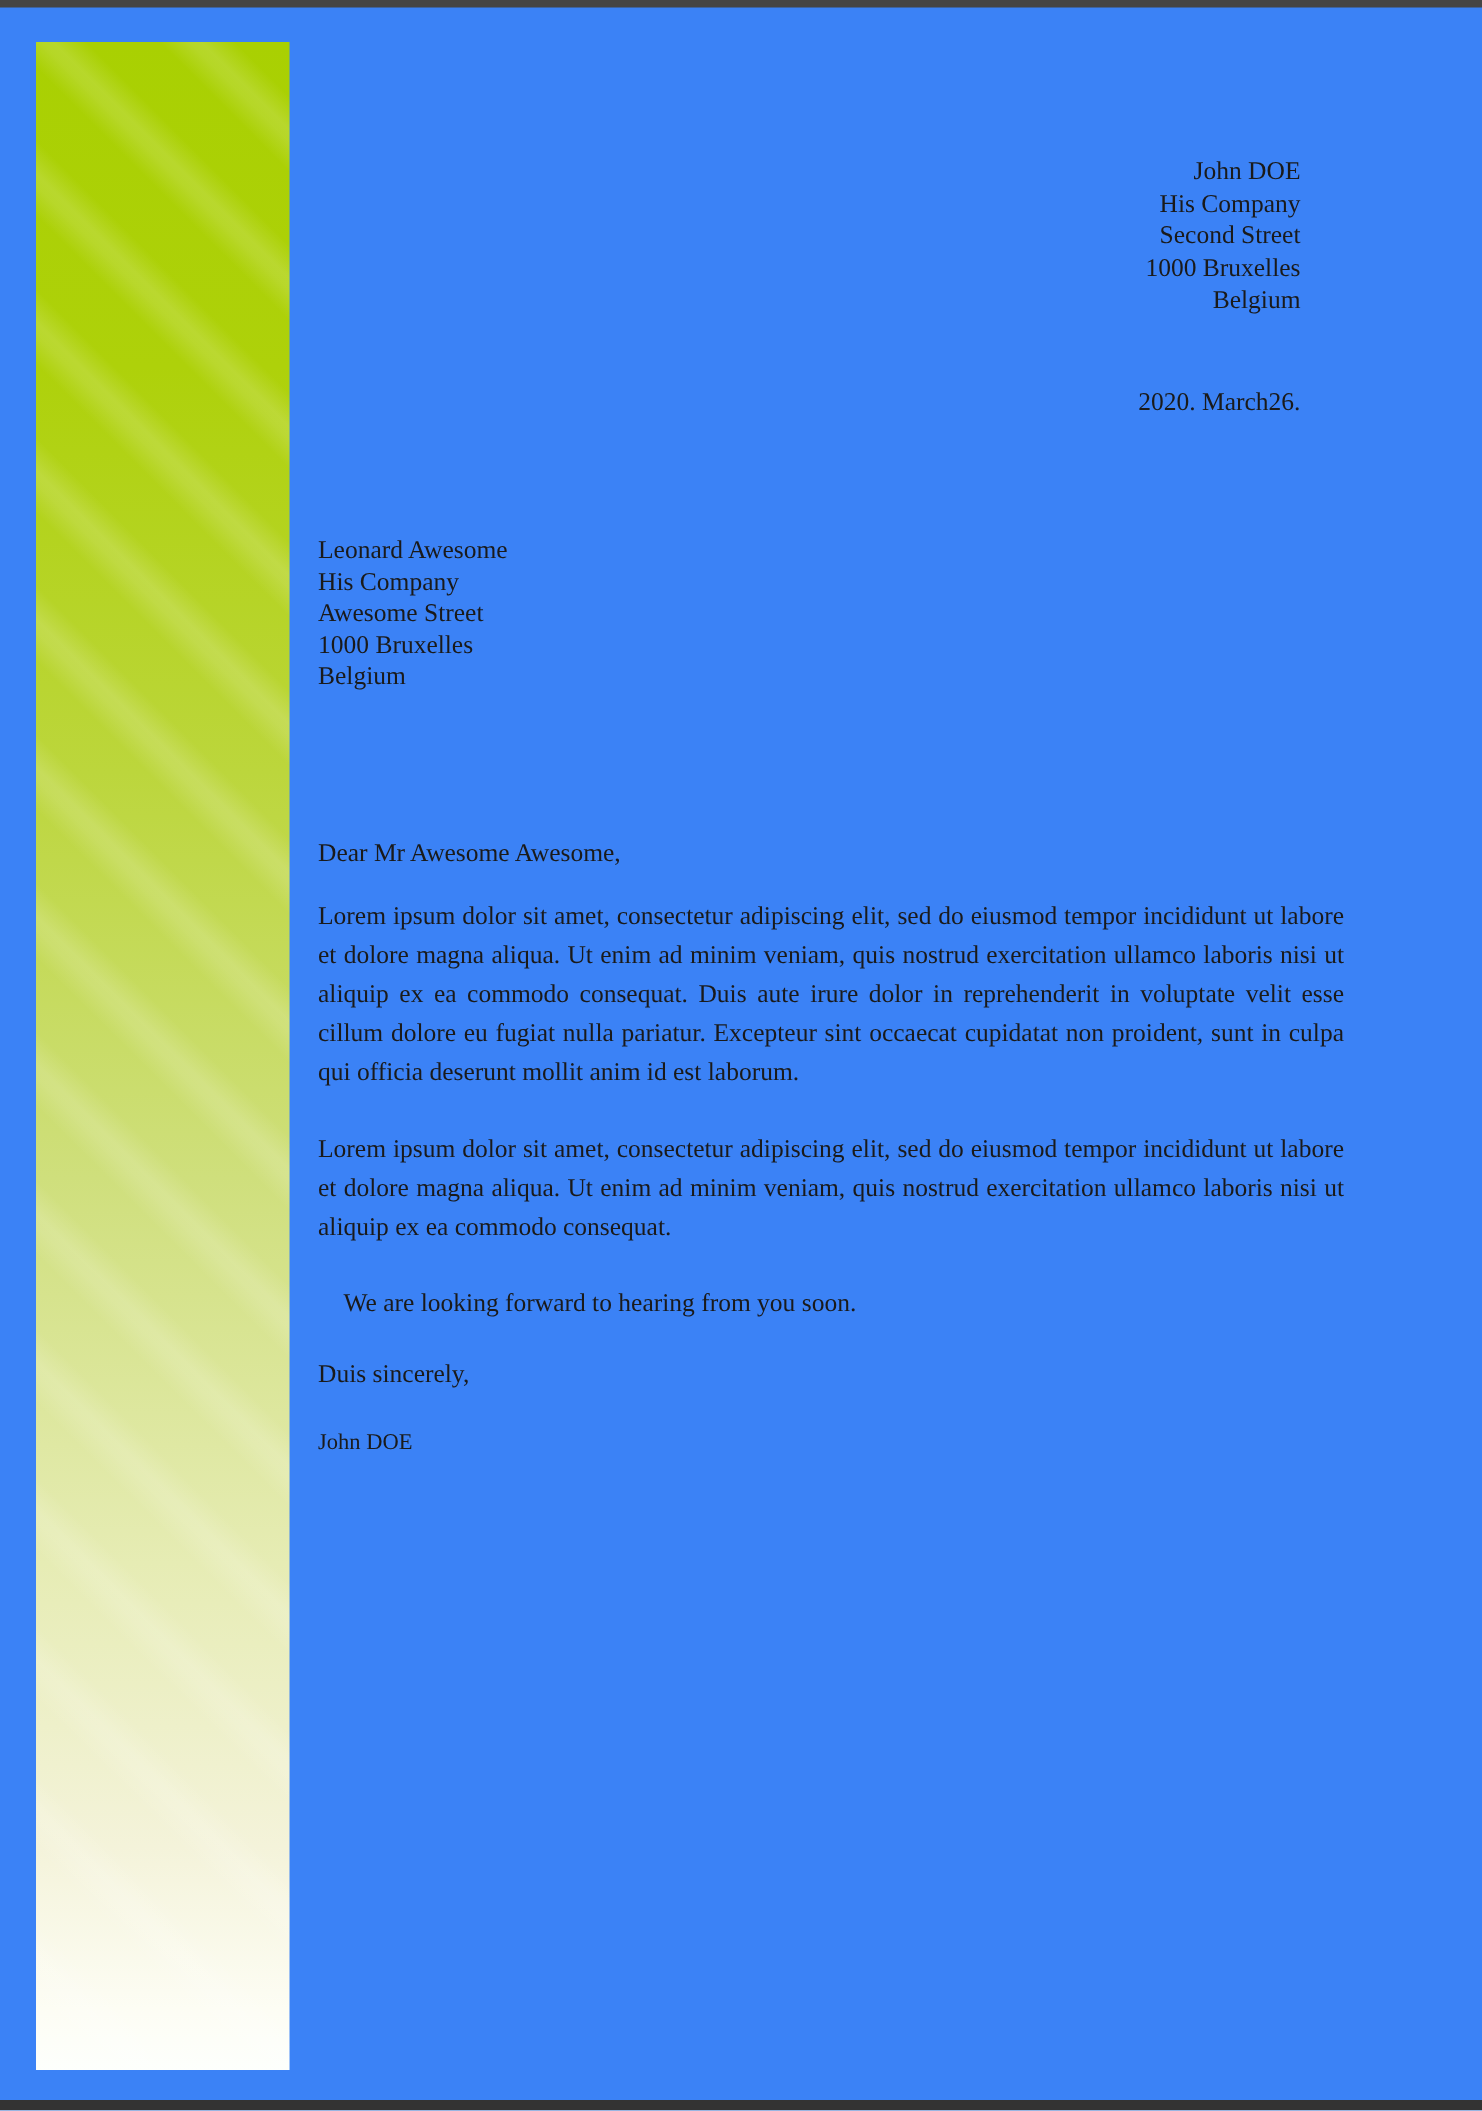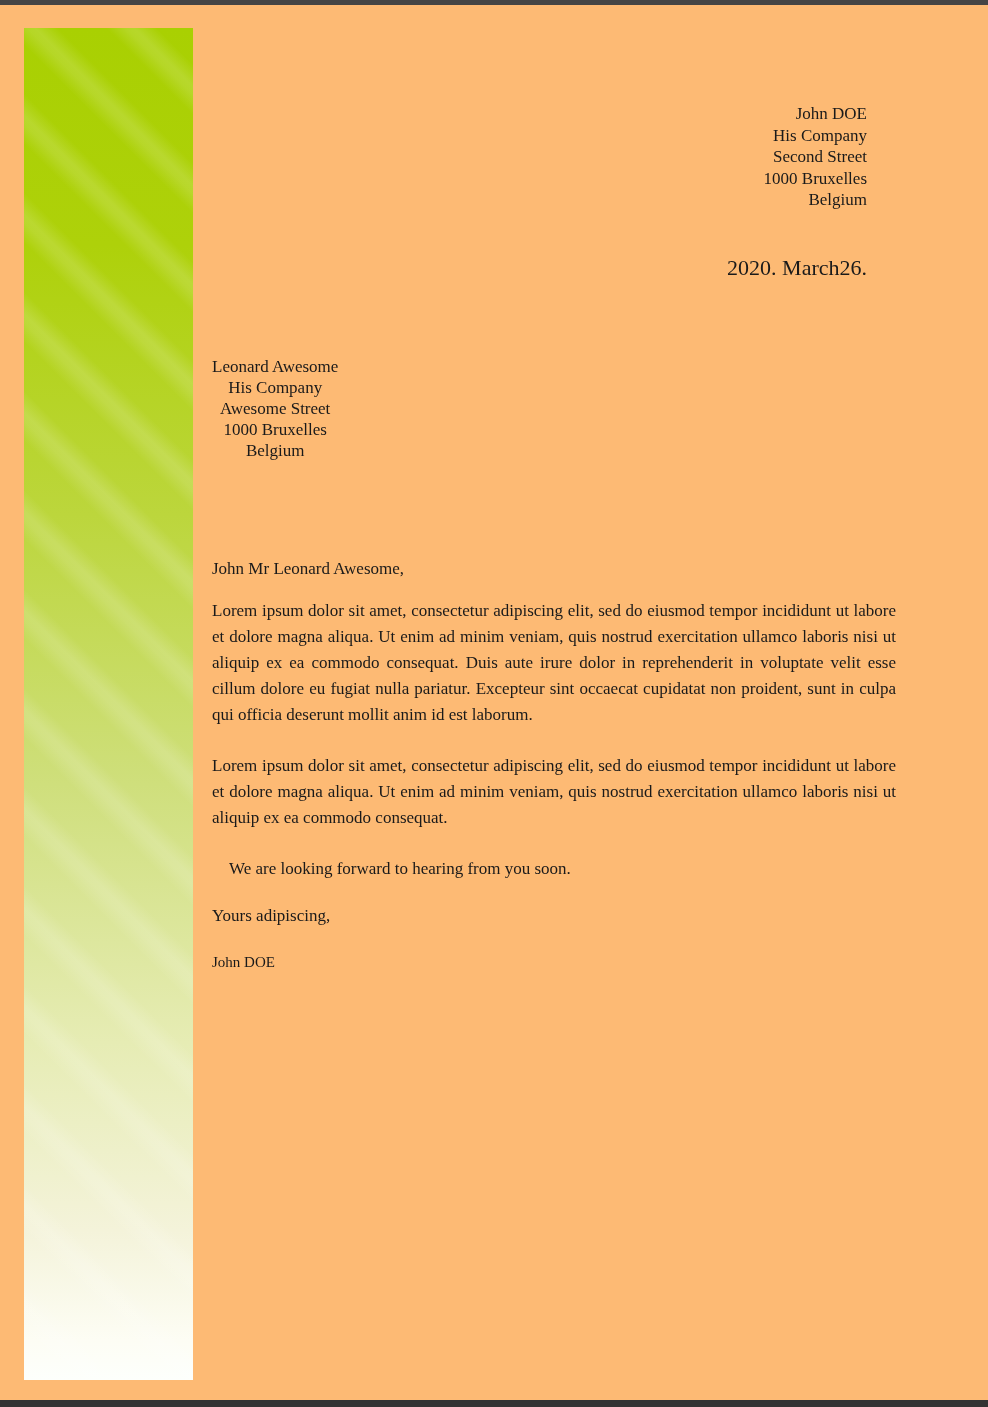--- a/index.html
+++ b/index.html
@@ -4,21 +4,21 @@
 <style>
   html, body {
     margin: 0;
     padding: 0;
     background: #ffffff;
   }
   .page {
     position: relative;
     width: 988px;
     height: 1407px;
-    background: #fdba74;
+    background: #3b82f6;
     overflow: hidden;
     font-family: "Liberation Serif", serif;
     color: #1a1a1a;
   }
   .page-border-top {
     position: absolute;
     top: 0; left: 0;
     width: 100%; height: 5px;
     background: #454545;
   }
@@ -57,28 +57,28 @@
     right: 121px;
     text-align: right;
     font-size: 17px;
     line-height: 21.5px;
   }
   .date-line {
     position: absolute;
     top: 257px;
     right: 121px;
     text-align: right;
-    font-size: 22px;
+    font-size: 17px;
     line-height: 21.5px;
   }
   .recipient-block {
     position: absolute;
     top: 356px;
     left: 212px;
-    text-align: center;
+    text-align: left;
     font-size: 17px;
     line-height: 21px;
   }
   .addr-line { display: block; }
   .salutation {
     position: absolute;
     top: 556px;
     left: 212px;
     width: 684px;
     font-size: 17px;
@@ -148,27 +148,27 @@
   <div class="date-line">2020. March26.</div>
 
   <div class="recipient-block">
     <span class="addr-line">Leonard Awesome</span>
     <span class="addr-line">His Company</span>
     <span class="addr-line">Awesome Street</span>
     <span class="addr-line">1000 Bruxelles</span>
     <span class="addr-line">Belgium</span>
   </div>
 
-  <div class="salutation">John Mr Leonard Awesome,</div>
+  <div class="salutation">Dear Mr Awesome Awesome,</div>
 
   <div class="body-par-1">Lorem ipsum dolor sit amet, consectetur adipiscing elit, sed do eiusmod tempor incididunt ut labore et dolore magna aliqua. Ut enim ad minim veniam, quis nostrud exercitation ullamco laboris nisi ut aliquip ex ea commodo consequat. Duis aute irure dolor in reprehenderit in voluptate velit esse cillum dolore eu fugiat nulla pariatur. Excepteur sint occaecat cupidatat non proident, sunt in culpa qui officia deserunt mollit anim id est laborum.</div>
 
   <div class="body-par-2">Lorem ipsum dolor sit amet, consectetur adipiscing elit, sed do eiusmod tempor incididunt ut labore et dolore magna aliqua. Ut enim ad minim veniam, quis nostrud exercitation ullamco laboris nisi ut aliquip ex ea commodo consequat.</div>
 
   <div class="closing-line">We are looking forward to hearing from you soon.</div>
 
-  <div class="valediction">Yours adipiscing,</div>
+  <div class="valediction">Duis sincerely,</div>
 
   <div class="signature">John DOE</div>
 
   <div class="page-border-bottom"></div>
 
 </div>
 
 </body></html>

